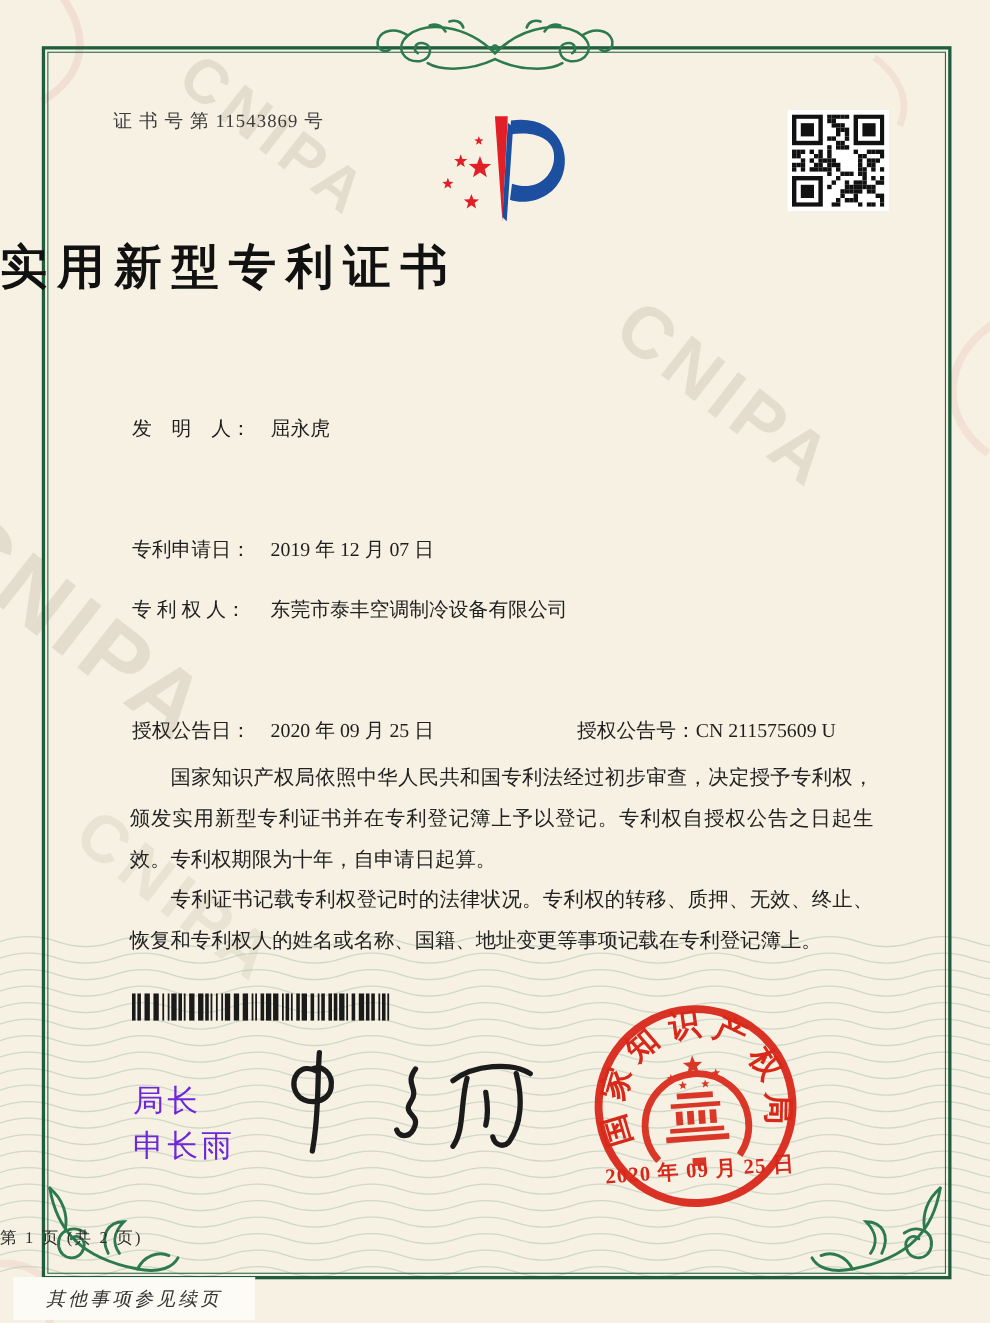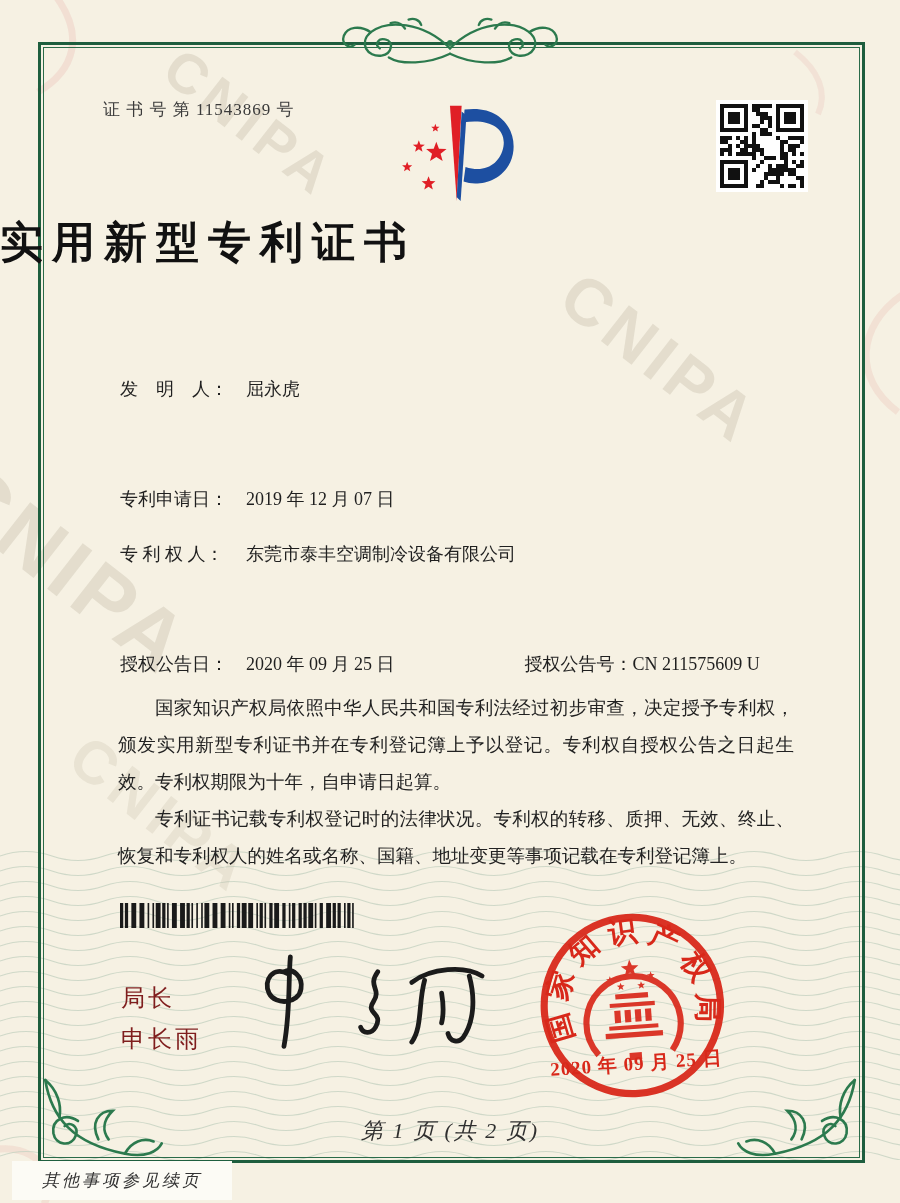--- a/index.html
+++ b/index.html
@@ -24,28 +24,28 @@
   
   .row{position:absolute;left:120px;width:690px;font-size:18px;color:#1f1f1f;
        white-space:nowrap;line-height:28px;}
   .flabel{display:inline-block;width:126px;white-space:pre;}
   .grant-first{display:inline-block;width:400px;}
   
   .paras{position:absolute;left:118px;top:690px;width:676px;font-size:18.5px;
          color:#222;line-height:37px;text-align:justify;}
   .paras p{margin:0;text-indent:2em;}
   
-  .signoff{position:absolute;left:121px;font-size:24px;color:#7f1d1d;letter-spacing:3px;}
+  .signoff{position:absolute;left:121px;font-size:28px;color:#6d28d9;letter-spacing:3px;}
   
   .seal{position:absolute;left:530px;top:903px;width:205px;height:210px;transform:rotate(-4deg);}
   .seal-date{position:absolute;left:0;top:148px;width:100%;text-align:center;
              font-size:19px;color:#d8281a;letter-spacing:1px;font-weight:600;}
   
-  .pageinfo{position:absolute;left:0;top:1116px;width:100%;text-align:center;
-            font-size:22px;color:#2f2f2f;letter-spacing:2px;font-style:italic;}
+  .pageinfo{position:absolute;left:0;top:1116px;width:100%;text-align:left;
+            font-size:15px;color:#2f2f2f;letter-spacing:2px;}
   .note-strip{position:absolute;left:12px;top:1161px;width:100%;text-align:left;font-style:italic;}
   .note-box{display:inline-block;background:#fcfbf5;padding:8px 30px;font-size:17px;
             color:#333;letter-spacing:3px;}
 </style>
 </head>
 <body>
 
 <div class="page">
 
   <svg class="abs" style="left:0;top:0" width="900" height="1203" viewBox="0 0 900 1203" fill="none">

